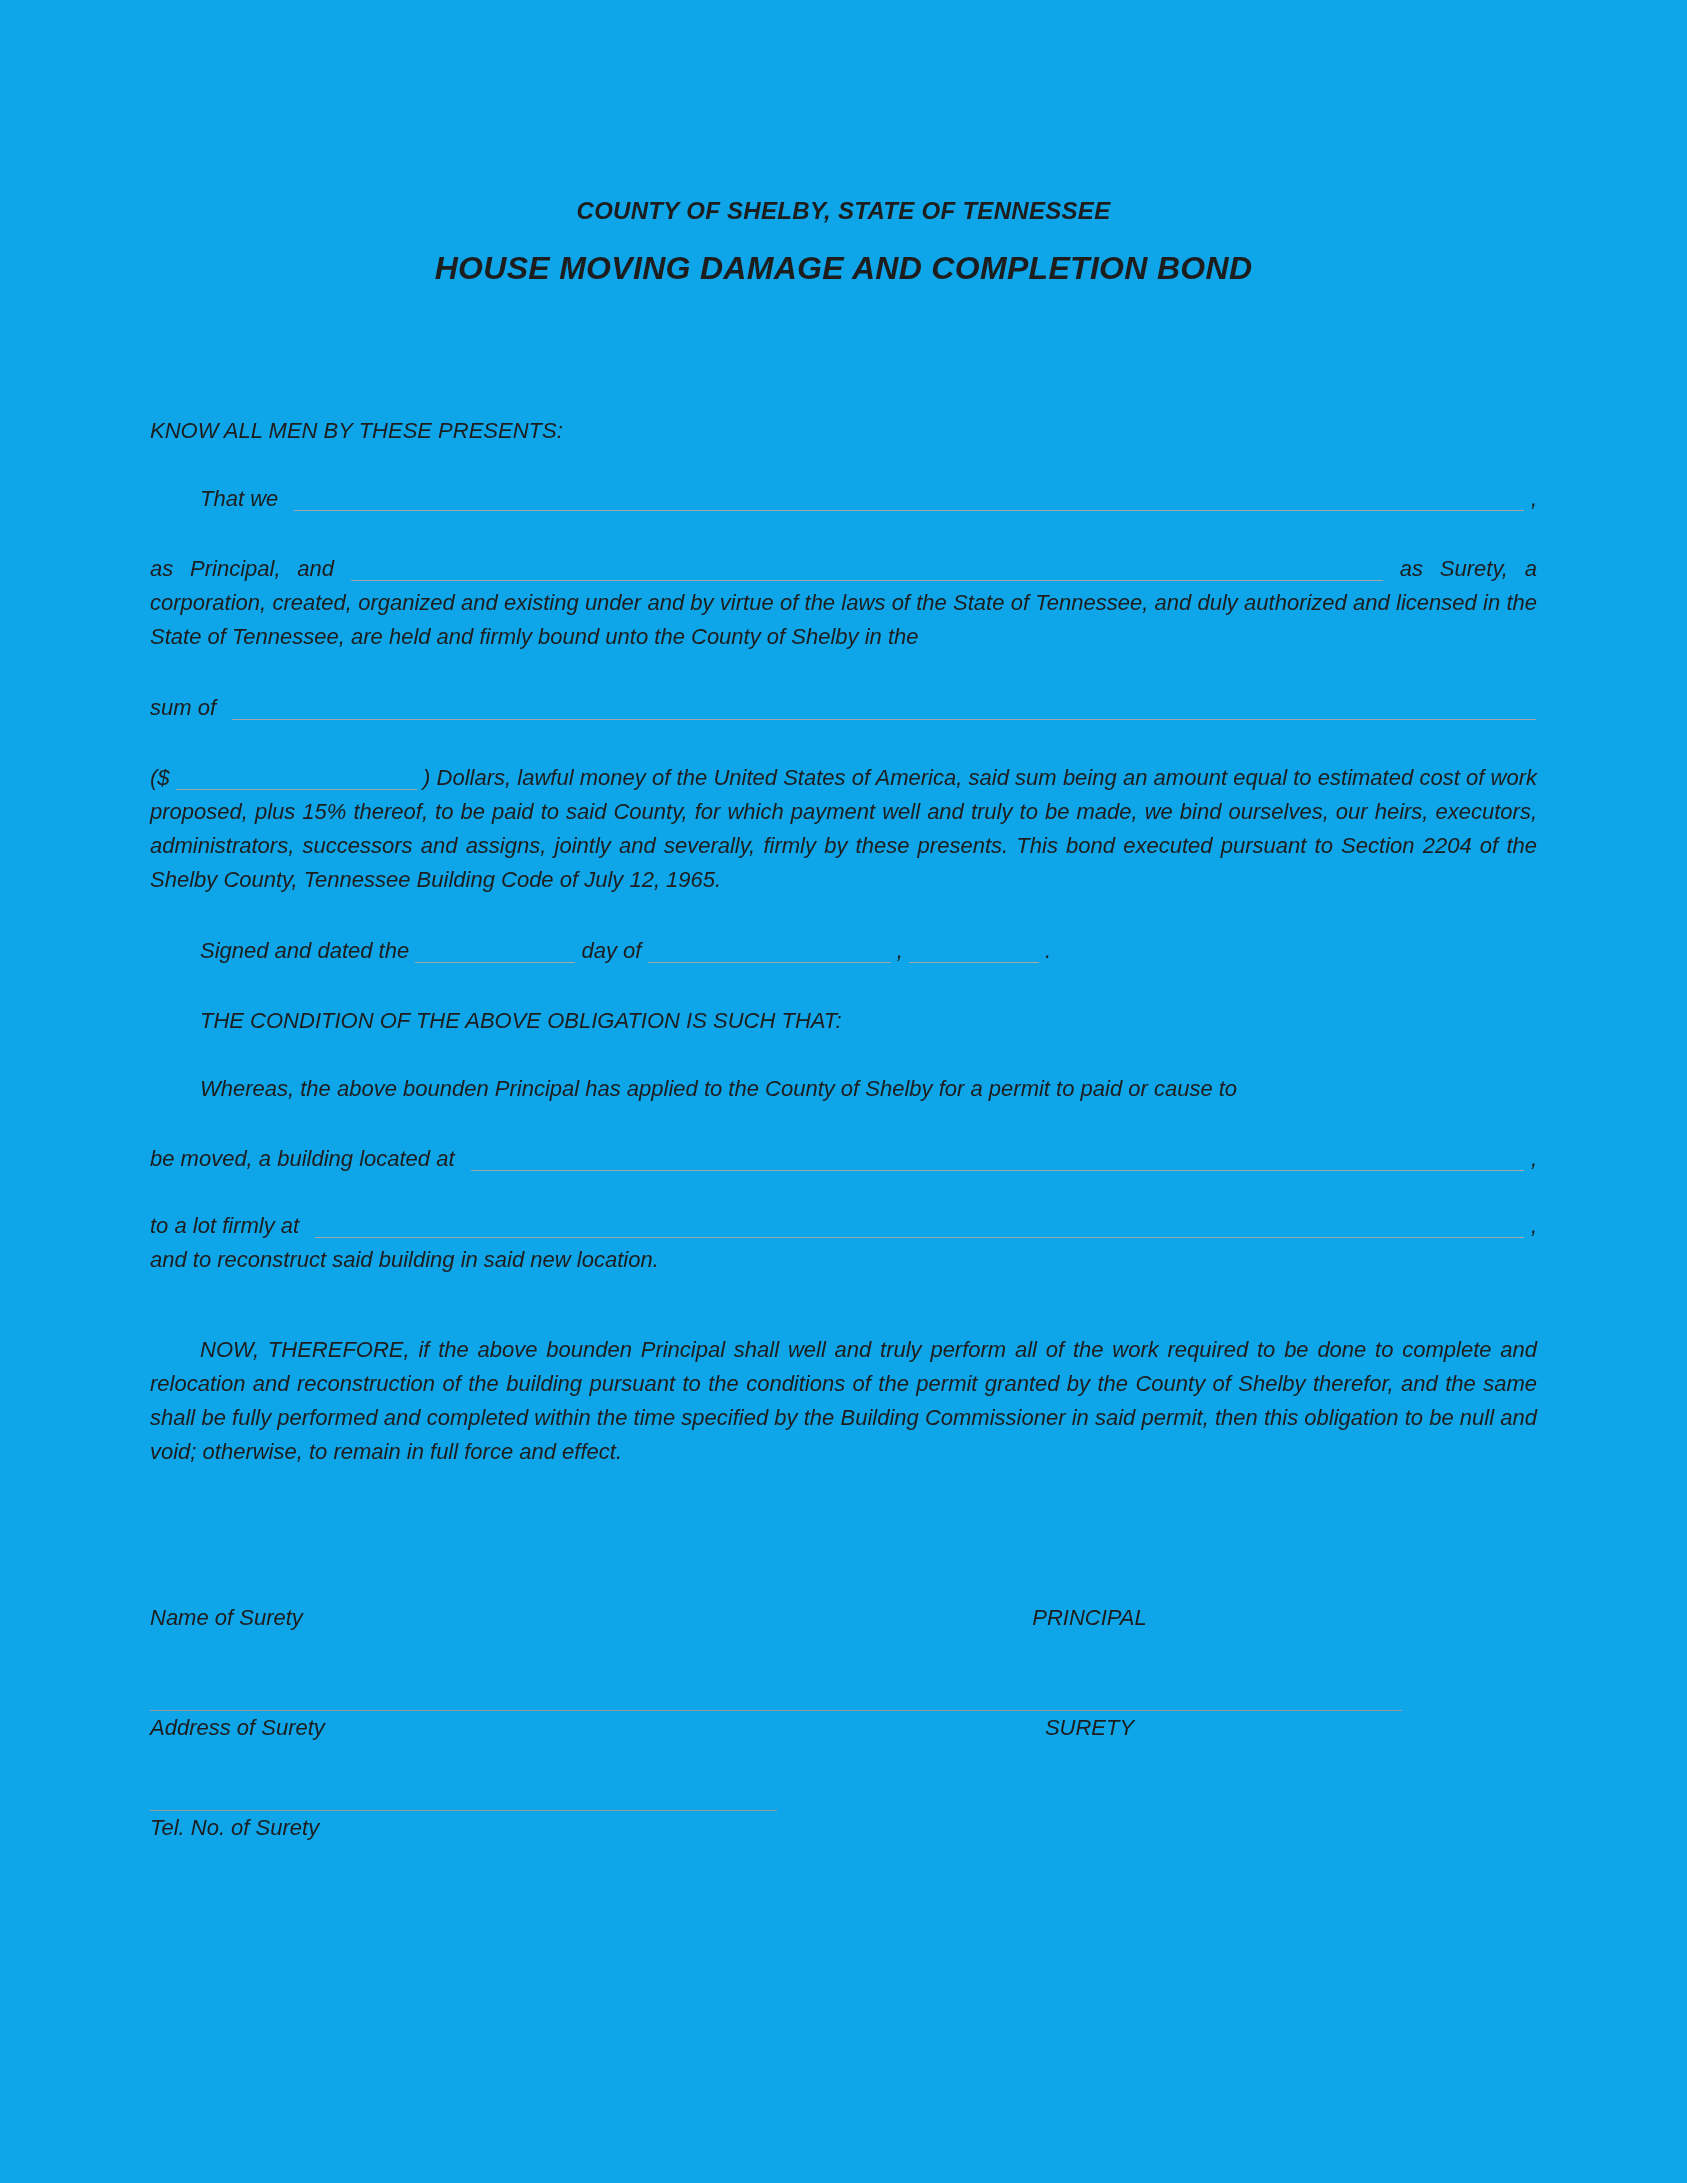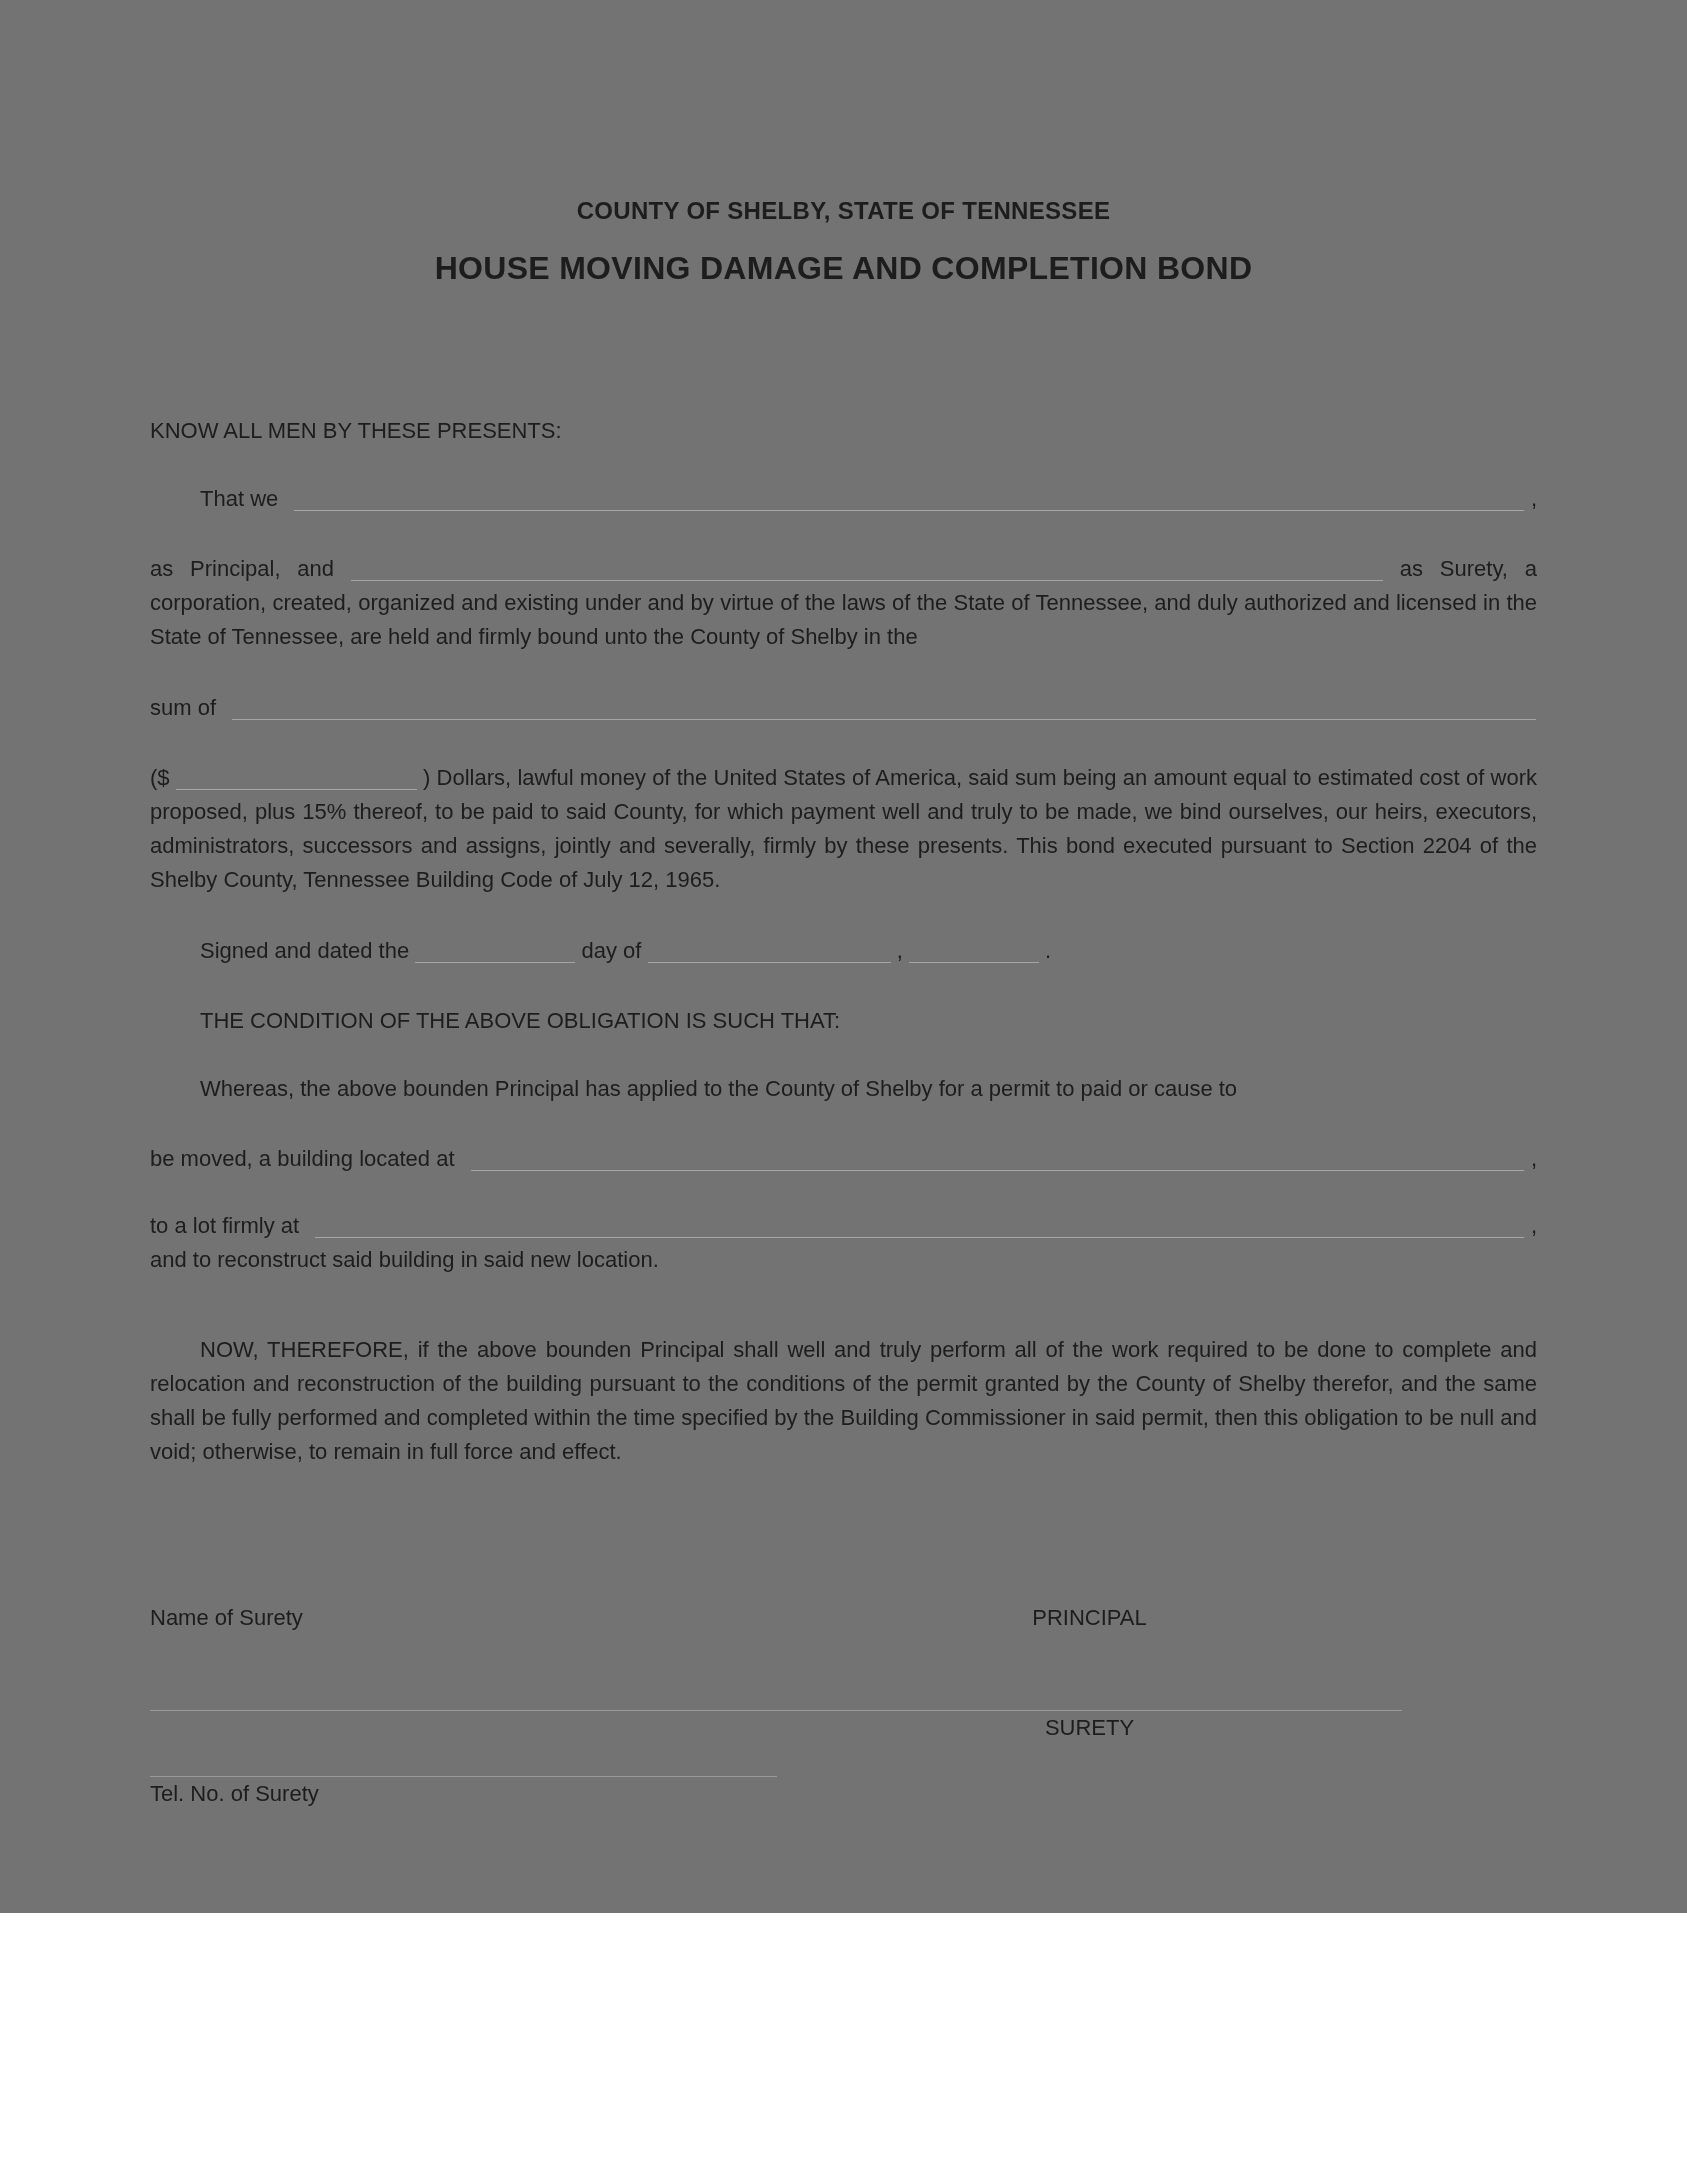--- a/index.html
+++ b/index.html
@@ -1,27 +1,28 @@
 <!DOCTYPE html>
 <html style="font-size:10.6px"><head>
 <meta charset="utf-8">
 <style>
   * { margin: 0; padding: 0; box-sizing: border-box; }
   html, body { background: #ffffff; }
   .page {
     width: 1687px;
-    height: 1913px;
-    background: #737373;
+    height: 2183px;
+    background: #0ea5e9;
     font-family: "Liberation Sans", sans-serif;
     font-size: 22px;
     line-height: 34px;
     color: #1d1d1d;
     padding: 195px 150px 0 150px;
     position: relative;
     overflow: hidden;
+    font-style: italic;
   }
   .title1 {
     text-align: center;
     font-weight: bold;
     font-size: 24px;
     line-height: 32px;
     letter-spacing: 0.3px;
   }
   .title2 {
     text-align: center;
@@ -145,20 +146,21 @@
   </div>
 
   <div class="reconstruct">and to reconstruct said building in said new location.</div>
 
   <p class="para indent now-para">NOW, THEREFORE, if the above bounden Principal shall well and truly perform all of the work required to be done to complete and relocation and reconstruction of the building pursuant to the conditions of the permit granted by the County of Shelby therefor, and the same shall be fully performed and completed within the time specified by the Building Commissioner in said permit, then this obligation to be null and void; otherwise, to remain in full force and effect.</p>
 
   <div class="sig">
     <div class="sig-left">
       <div>Name of Surety</div>
       <div class="sig-line"></div>
+      <div>Address of Surety</div>
       <div class="sig-line second"></div>
       <div>Tel. No. of Surety</div>
     </div>
     <div class="sig-right">
       <div>PRINCIPAL</div>
       <div class="sig-line"></div>
       <div>SURETY</div>
     </div>
   </div>
 

